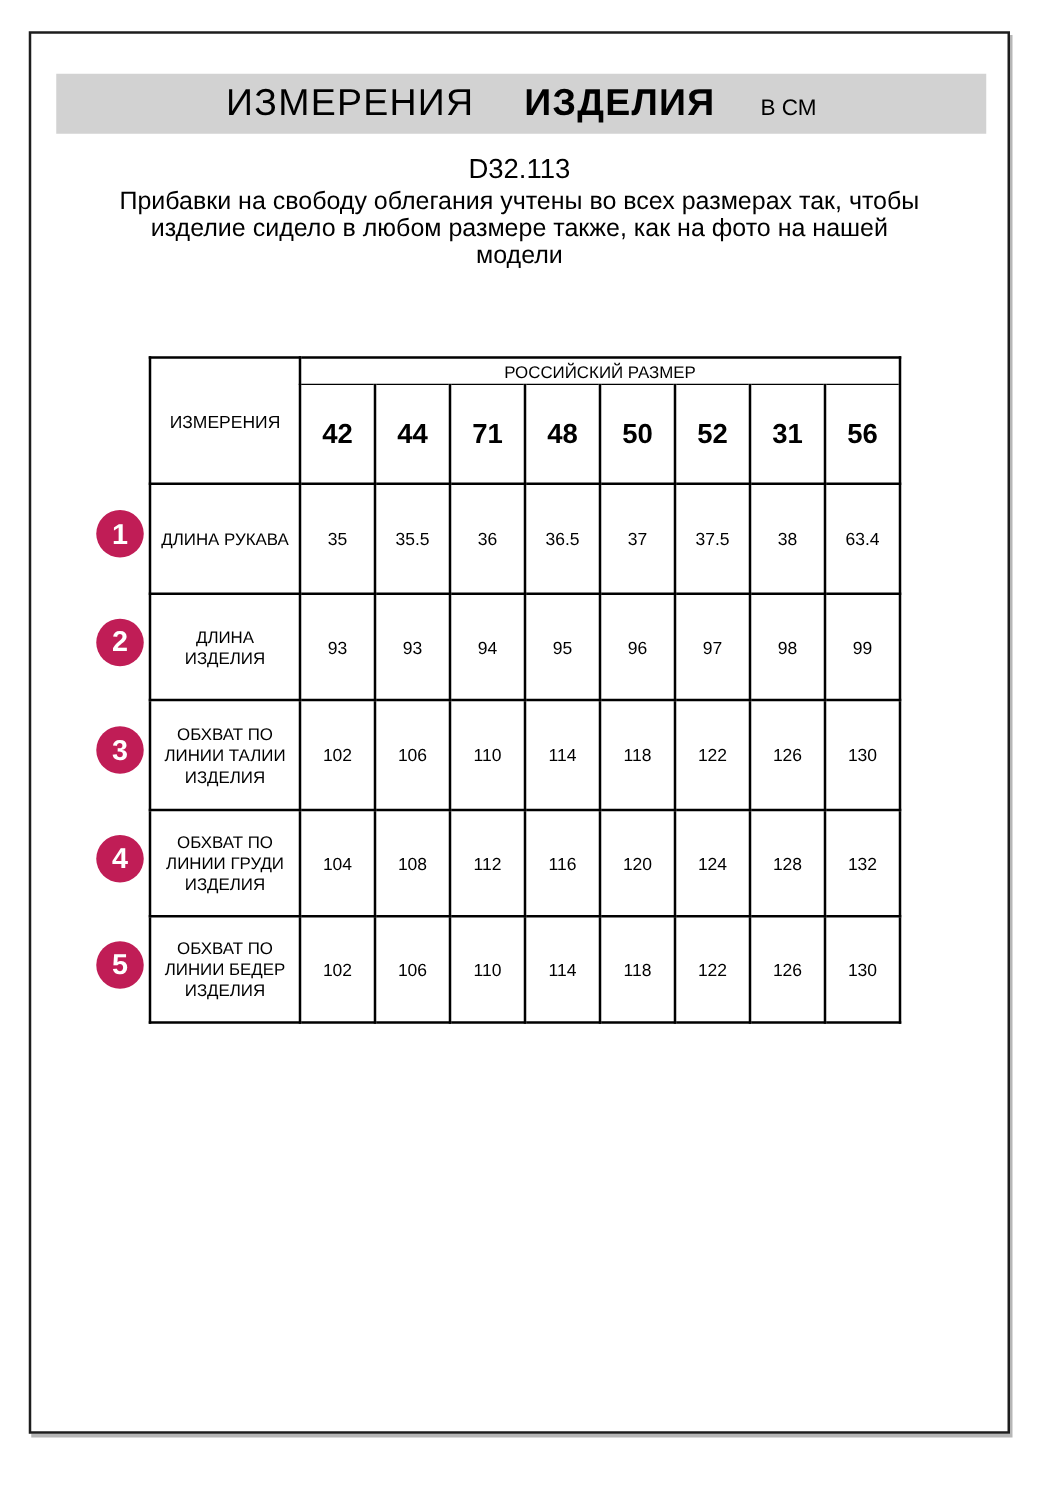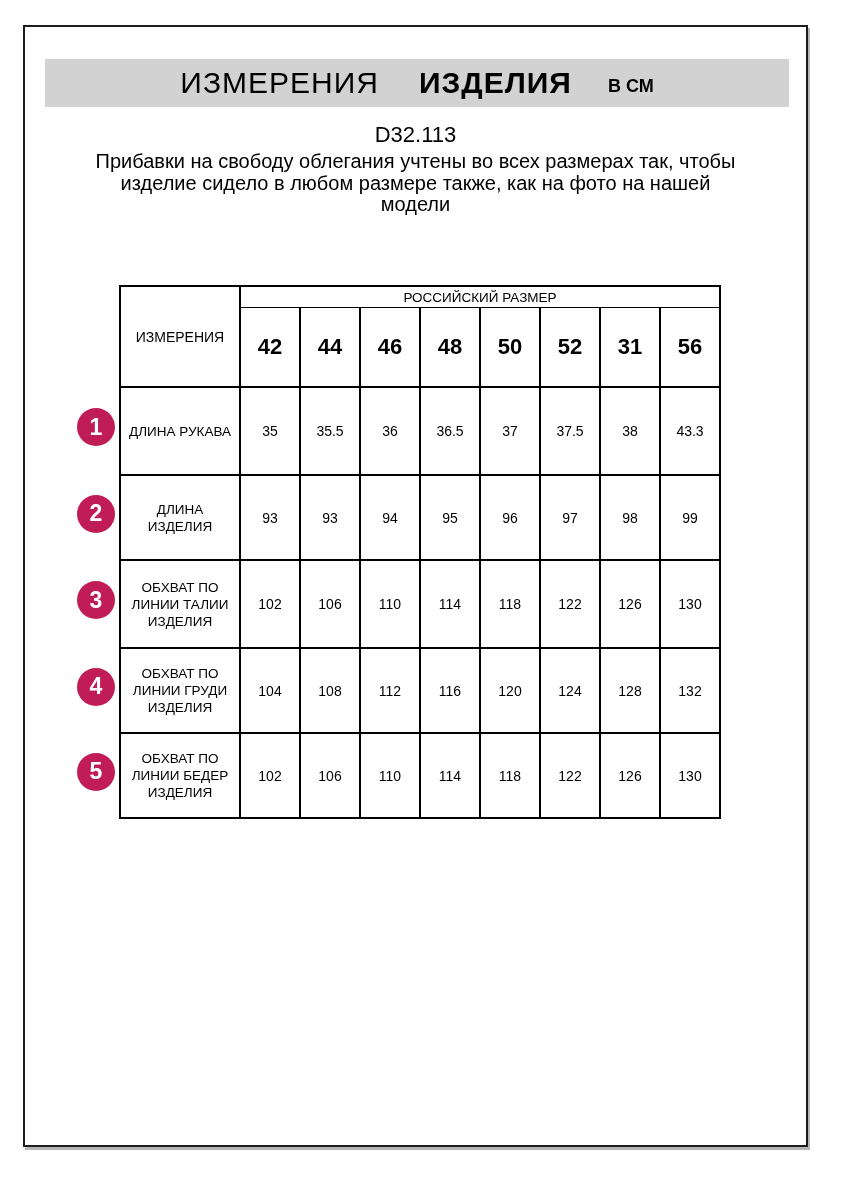--- a/index.html
+++ b/index.html
@@ -18,21 +18,21 @@
     box-shadow: 2px 3px 0 rgba(110,110,110,.5);
   }
   .title-bar {
     position: absolute; left: 20px; top: 32px;
     width: 744px; height: 48px;
     background: #d2d2d2;
     display: flex; align-items: center; justify-content: center;
   }
   .title-regular { font-size: 30px; letter-spacing: 1px; }
   .title-bold { font-size: 30px; font-weight: bold; letter-spacing: 1px; margin-left: 40px; }
-  .title-units { font-size: 18px; font-weight: bold; margin-left: 36px; transform: translateY(3px); }
+  .title-units { font-size: 18px; font-weight: normal; margin-left: 36px; transform: translateY(3px); }
   .model {
     position: absolute; top: 95px; left: 0; width: 100%;
     text-align: center; font-size: 22px;
   }
   .desc {
     position: absolute; top: 124px; left: 0; width: 100%;
     text-align: center; font-size: 20px; line-height: 21.5px;
     white-space: pre-line;
   }
   table.size-table {
@@ -107,37 +107,37 @@
           <col style="width:60px">
       </colgroup>
       <tbody>
           <tr>
         <th rowspan="2" class="measure-header">ИЗМЕРЕНИЯ</th>
         <th colspan="8" class="group-header">РОССИЙСКИЙ РАЗМЕР</th>
       </tr>
       <tr>
         <th class="size-cell">42</th>
         <th class="size-cell">44</th>
-        <th class="size-cell">46</th>
+        <th class="size-cell">71</th>
         <th class="size-cell">48</th>
         <th class="size-cell">50</th>
         <th class="size-cell">52</th>
         <th class="size-cell">31</th>
         <th class="size-cell">56</th>
       </tr>
       <tr style="height:88px">
         <th class="row-label">ДЛИНА РУКАВА</th>
         <td class="value-cell">35</td>
         <td class="value-cell">35.5</td>
         <td class="value-cell">36</td>
         <td class="value-cell">36.5</td>
         <td class="value-cell">37</td>
         <td class="value-cell">37.5</td>
         <td class="value-cell">38</td>
-        <td class="value-cell">43.3</td>
+        <td class="value-cell">63.4</td>
       </tr>
       <tr style="height:85px">
         <th class="row-label">ДЛИНА
 ИЗДЕЛИЯ</th>
         <td class="value-cell">93</td>
         <td class="value-cell">93</td>
         <td class="value-cell">94</td>
         <td class="value-cell">95</td>
         <td class="value-cell">96</td>
         <td class="value-cell">97</td>

